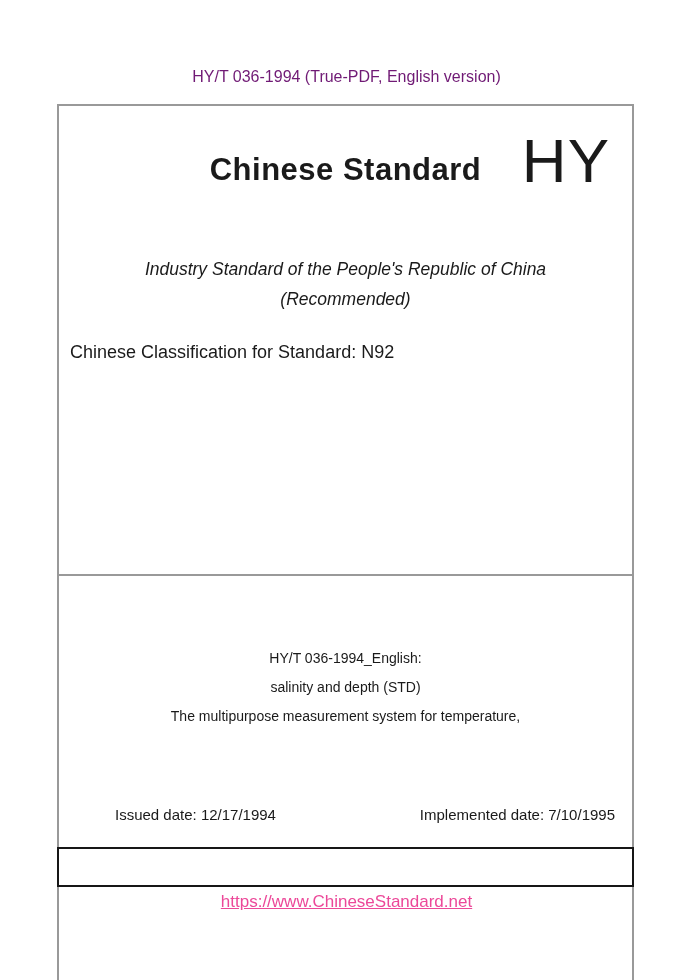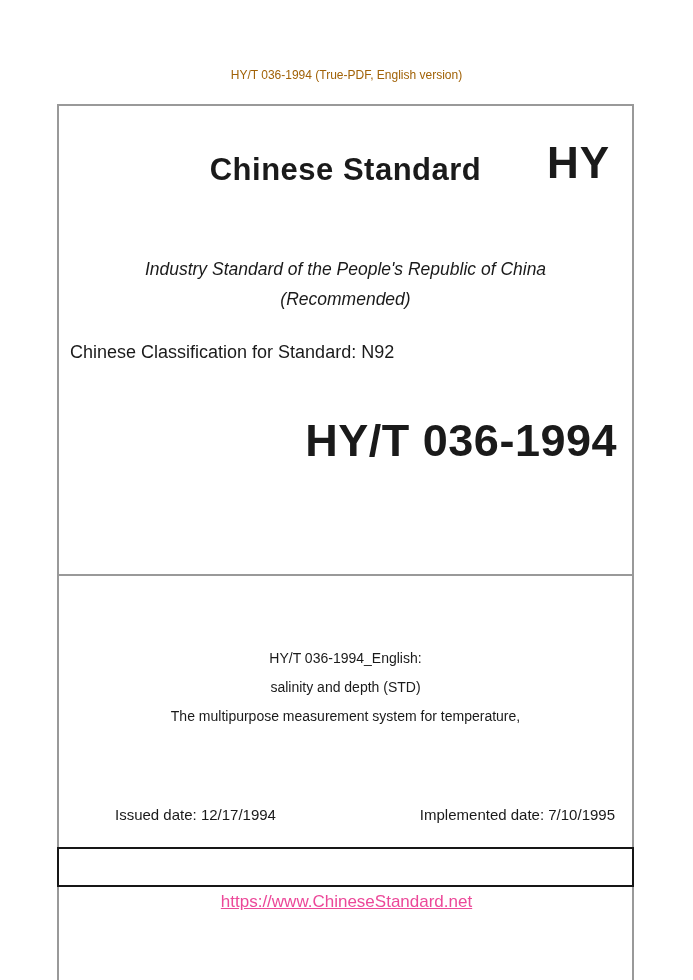--- a/index.html
+++ b/index.html
@@ -8,39 +8,39 @@
     background: #ffffff;
     font-family: "Liberation Sans", sans-serif;
     color: #1a1a1a;
     position: relative;
     overflow: hidden;
   }
   .page { position: relative; width: 693px; height: 980px; background: #fff; }
 
   .page-header {
     position: absolute; top: 68px; left: 0; width: 693px;
-    text-align: center; font-size: 12px; color: #a16207;
+    text-align: center; font-size: 16px; color: #701a75;
   }
 
   .cover-box {
     position: absolute; left: 57px; top: 104px;
     width: 577px; height: 951px;
     border: 2px solid #999999;
     background: #ffffff;
   }
 
   .brand-title {
     position: absolute; top: 46px; left: 0; width: 100%;
     text-align: center;
     font-size: 31px; font-weight: bold; line-height: 1.15;
     letter-spacing: 0.5px;
   }
   .brand-code {
-    position: absolute; top: 35px; right: 22px;
-    font-size: 44px; font-weight: bold; line-height: 1;
+    position: absolute; top: 24px; right: 22px;
+    font-size: 62px; font-weight: normal; line-height: 1;
     letter-spacing: 1px;
   }
 
   .mid-lines {
     position: absolute; top: 148px; left: 0; width: 100%;
     text-align: center; font-size: 17.5px; line-height: 30px; font-style: italic;
   }
 
   .classification {
     position: absolute; top: 236px; left: 11px;
@@ -98,21 +98,20 @@
 
     <div class="brand-code">HY</div>
 
     <div class="mid-lines">
       <div>Industry Standard of the People's Republic of China</div>
       <div>(Recommended)</div>
     </div>
 
     <div class="classification">Chinese Classification for Standard: N92</div>
 
-    <div class="std-number">HY/T 036-1994</div>
 
     <div class="divider"></div>
 
     <div class="title-block">
       <div>HY/T 036-1994_English:</div>
       <div>salinity and depth (STD)</div>
       <div>The multipurpose measurement system for temperature,</div>
     </div>
 
     <div class="dates-row">

